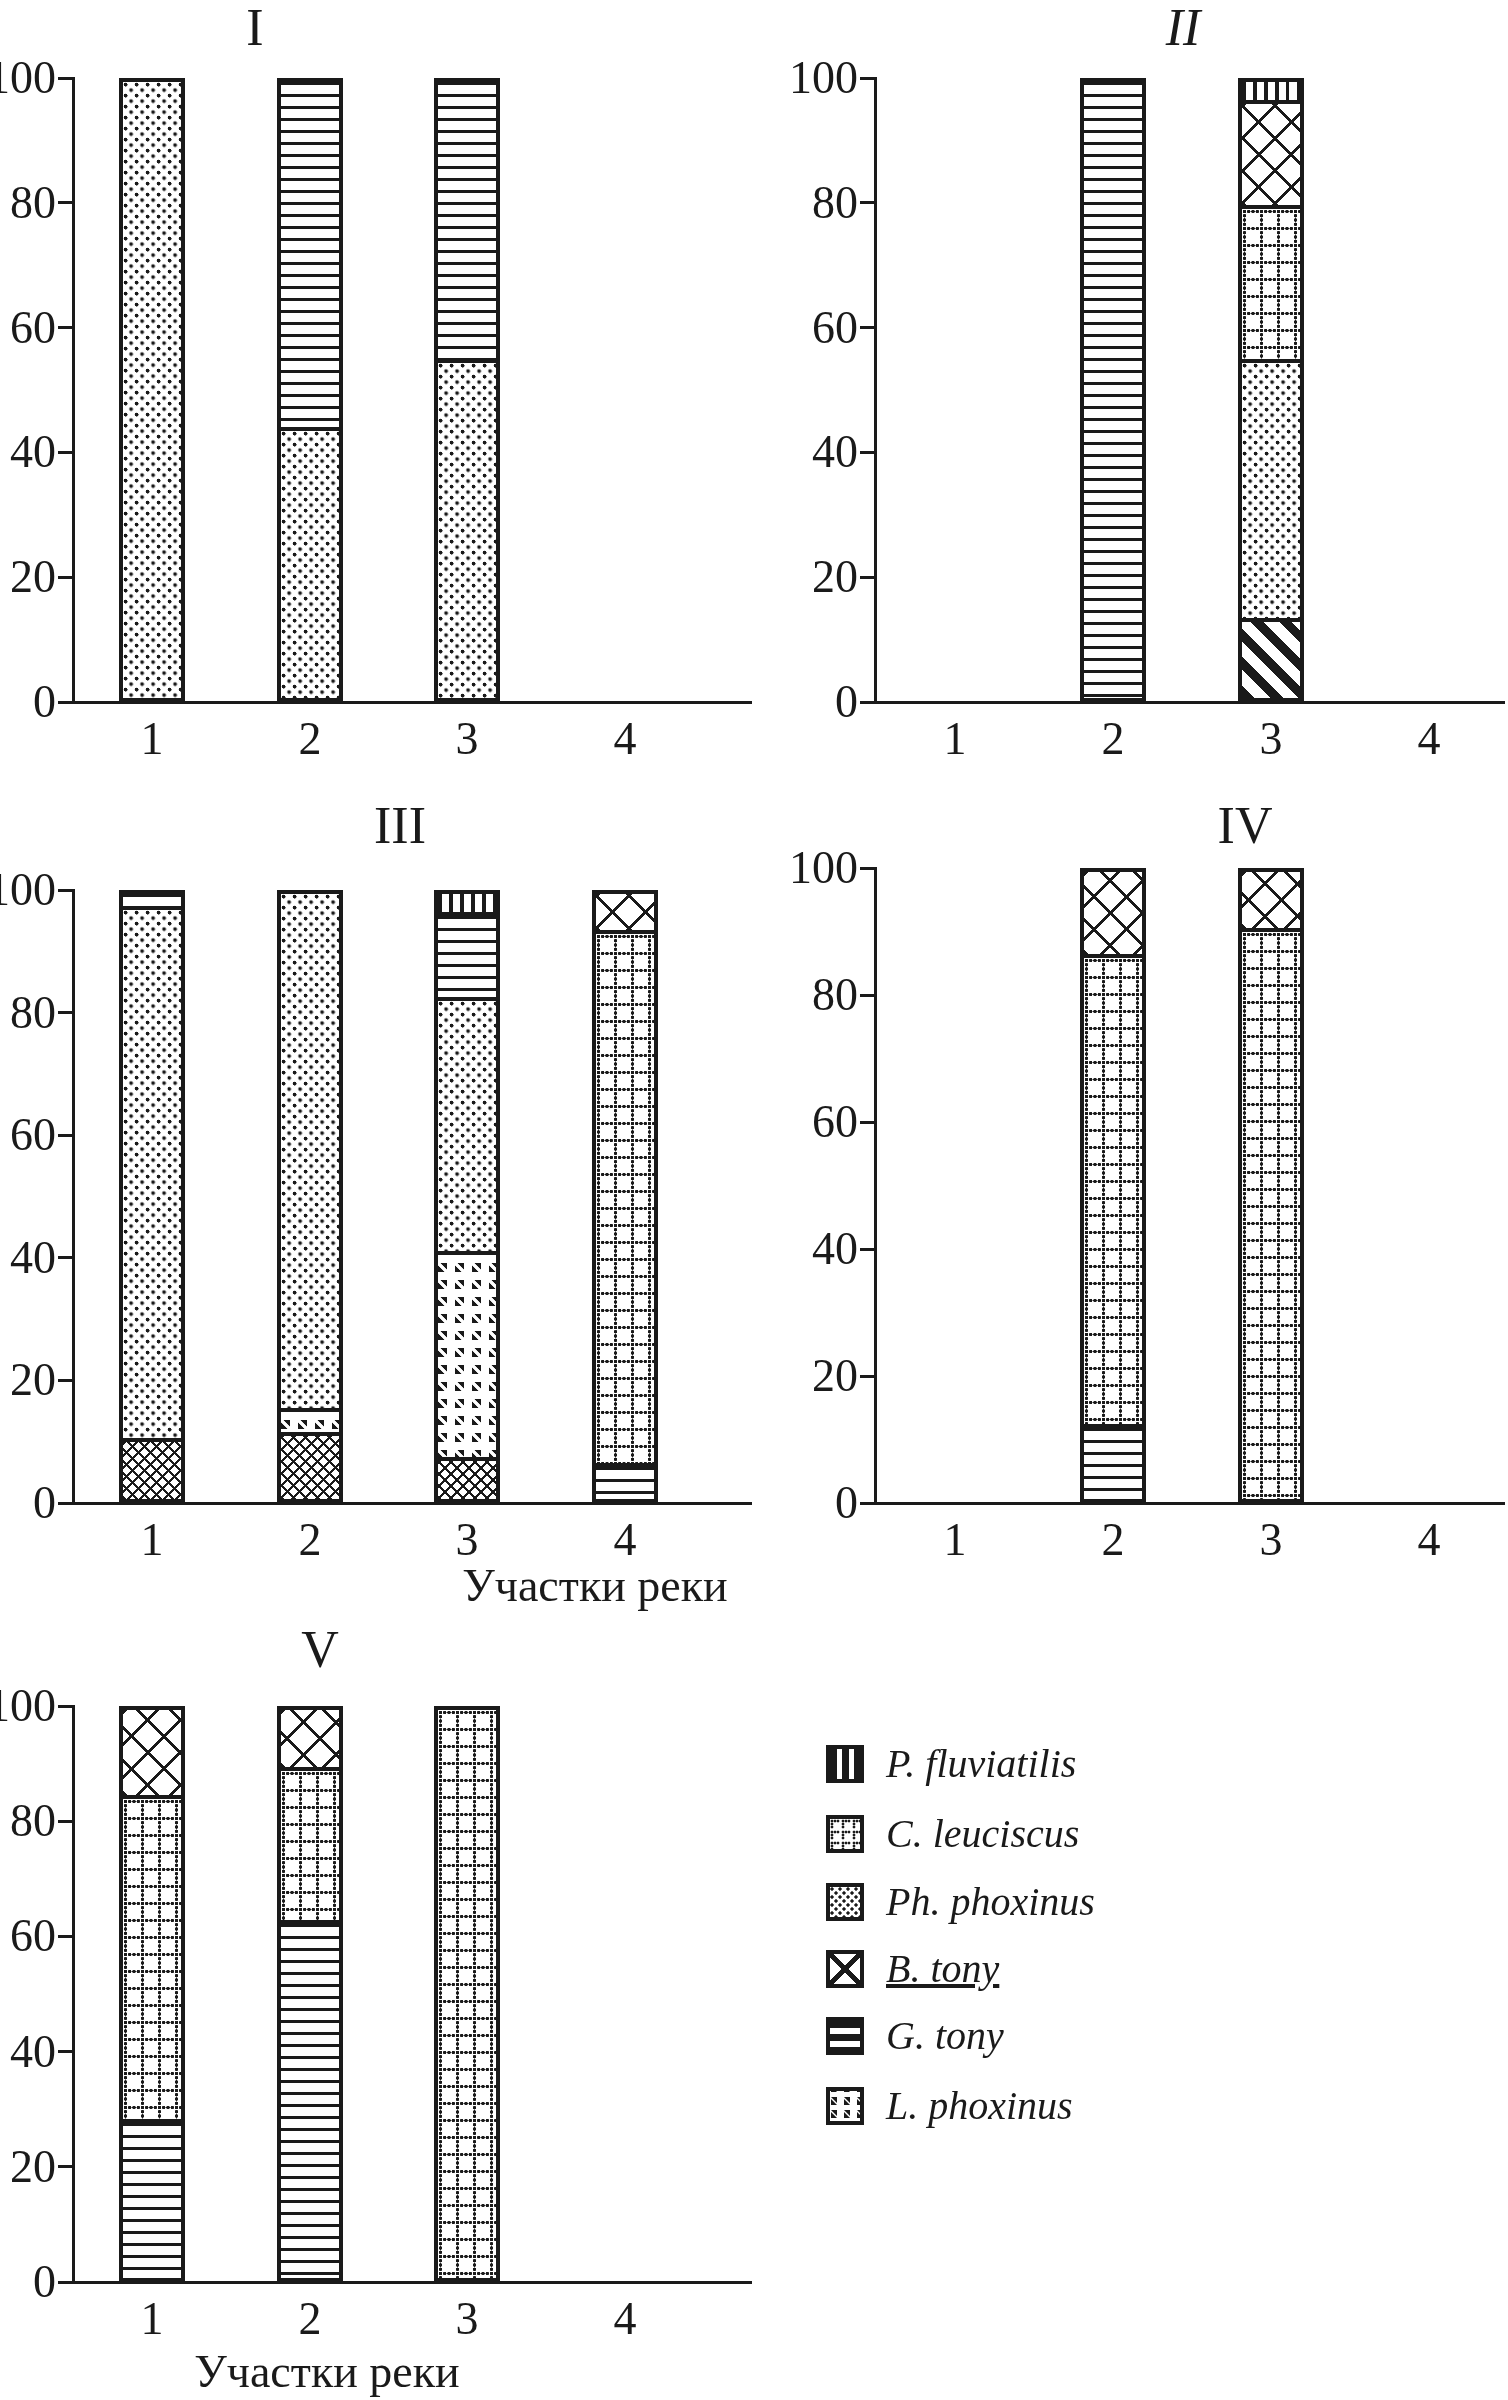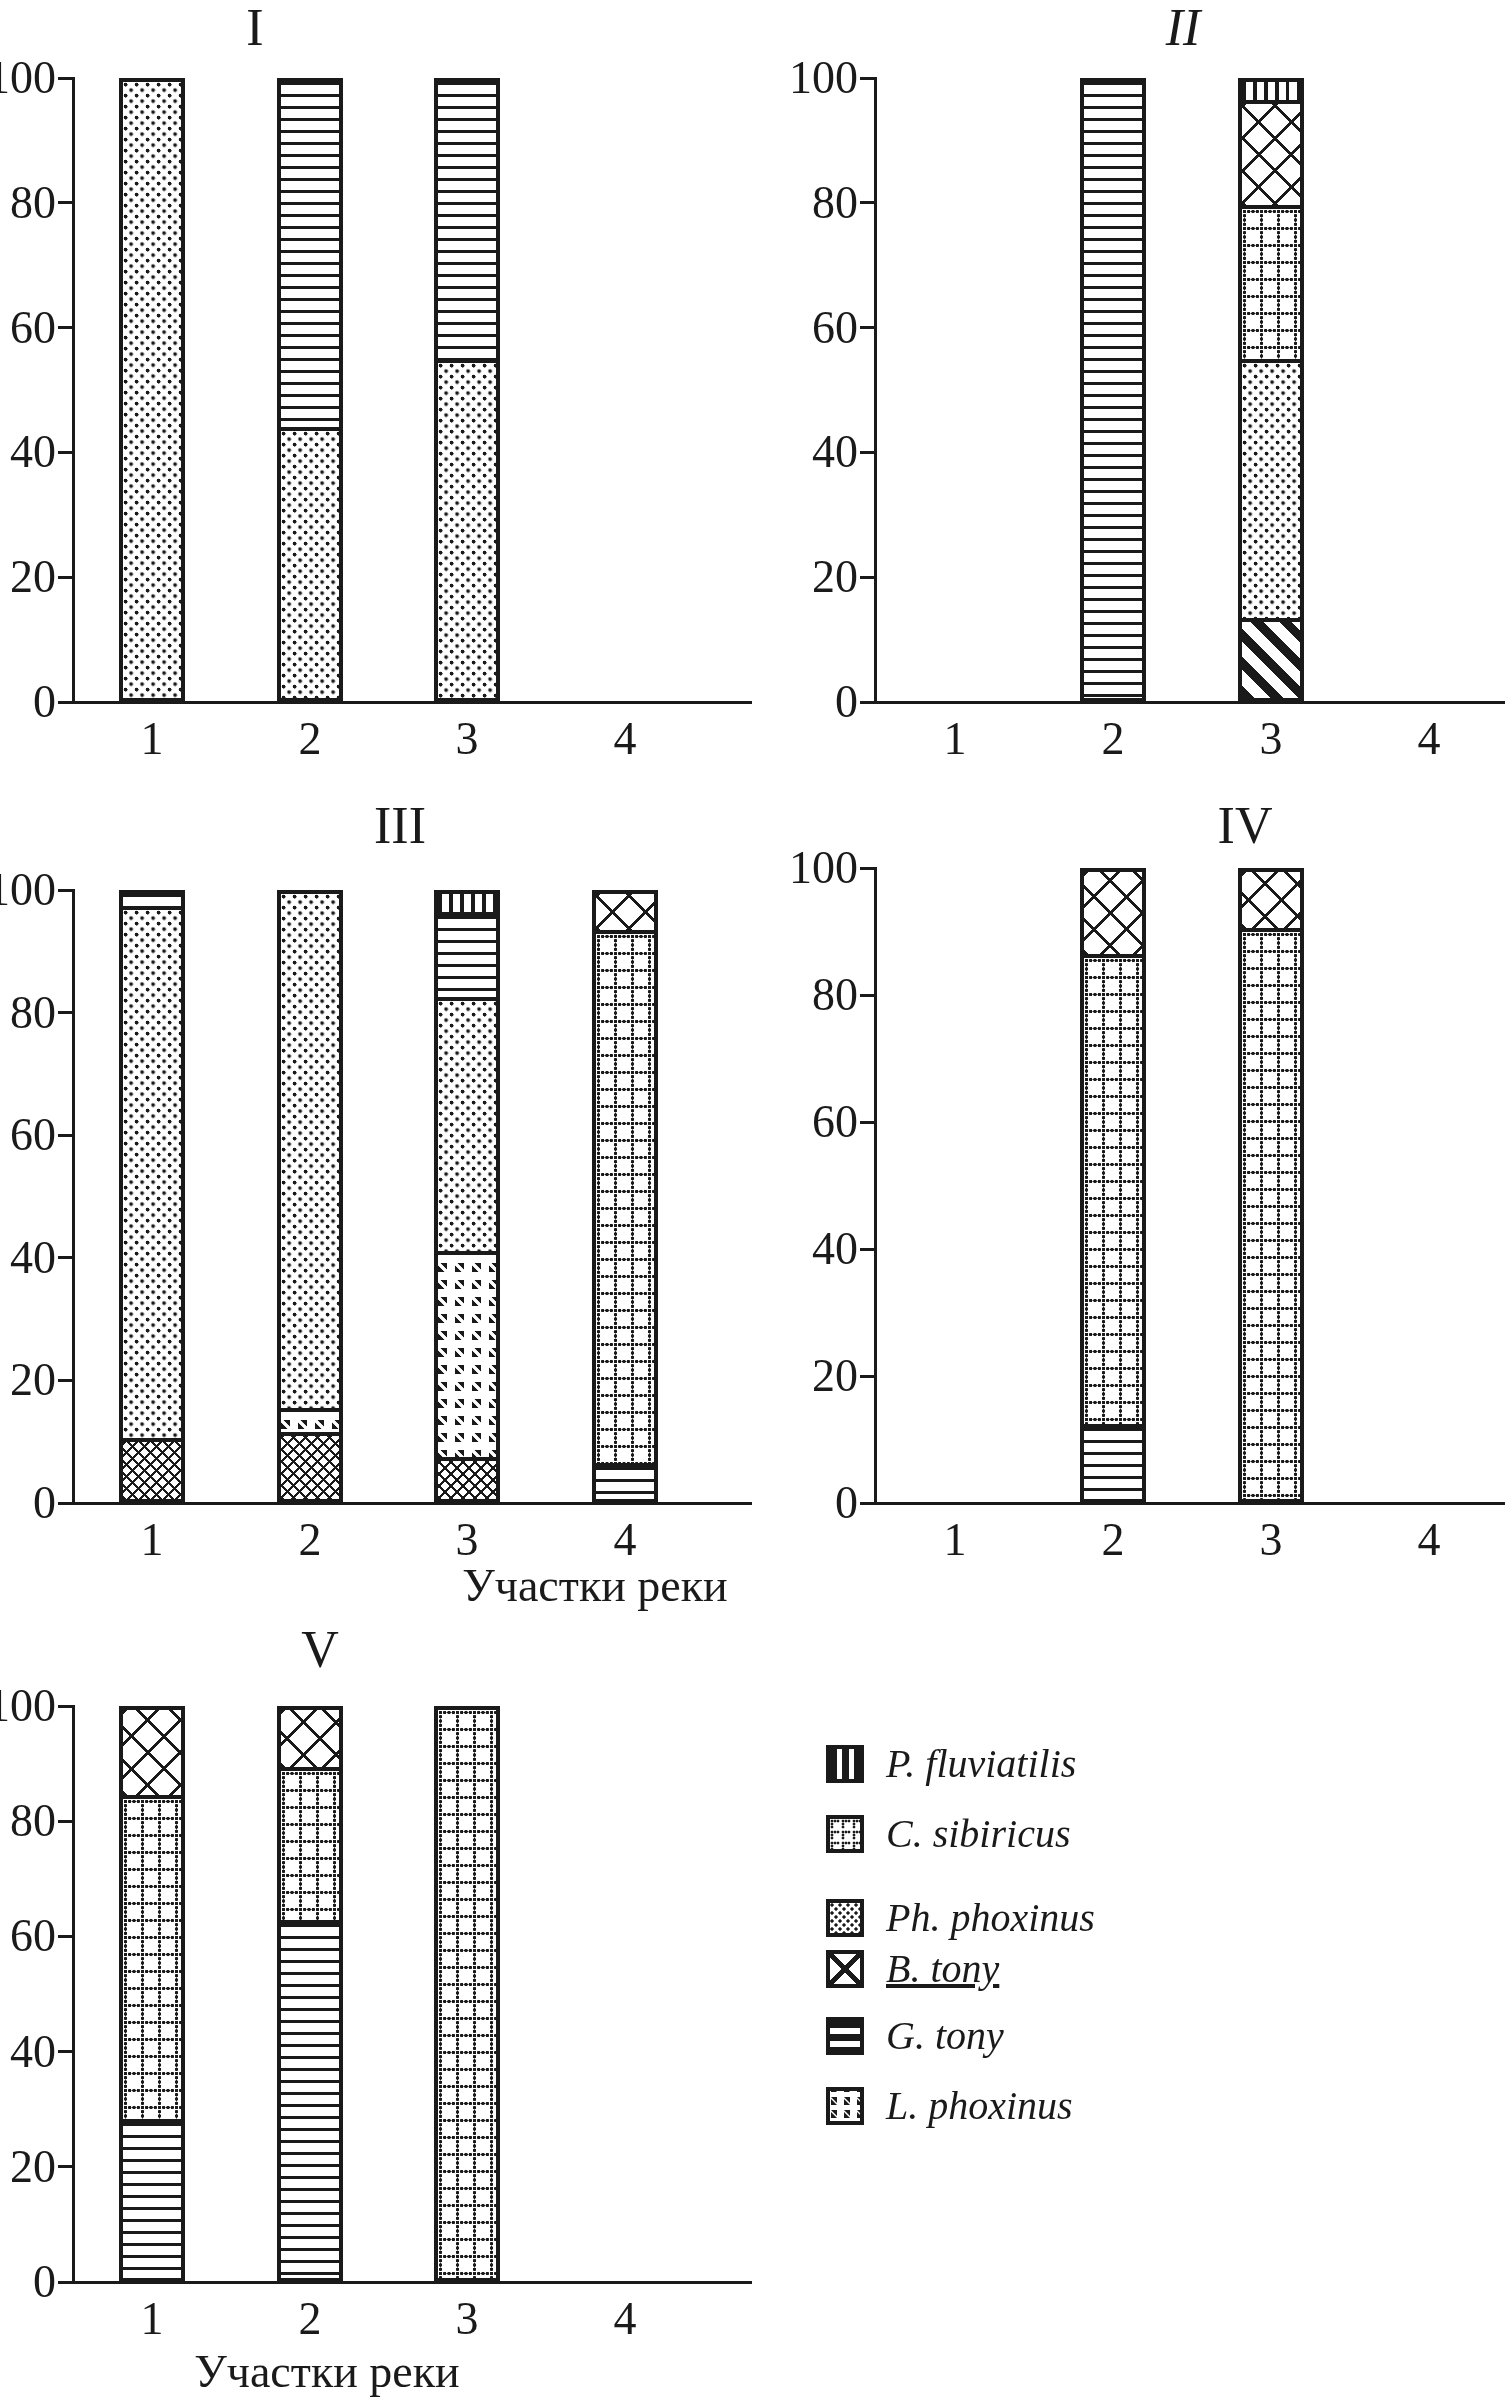--- a/index.html
+++ b/index.html
@@ -240,23 +240,23 @@
   <div class="axis-caption" style="left:595px;top:1562px;">Участки реки</div>
   <div class="axis-caption" style="left:327px;top:2348px;">Участки реки</div>
 
   <div>
     <div class="legend-item" style="top:1742px;">
       <span class="swatch sw-vlines"></span>
       <span class="legend-label">P. fluviatilis</span>
     </div>
     <div class="legend-item" style="top:1812px;">
       <span class="swatch sw-grid"></span>
-      <span class="legend-label">C. sibiricus</span>
-    </div>
-    <div class="legend-item" style="top:1880px;margin-top:16px;">
+      <span class="legend-label">C. leuciscus</span>
+    </div>
+    <div class="legend-item" style="top:1880px;">
       <span class="swatch sw-dots"></span>
       <span class="legend-label">Ph. phoxinus</span>
     </div>
     <div class="legend-item" style="top:1947px;text-decoration:underline;">
       <span class="swatch sw-xhatch"></span>
       <span class="legend-label">B. tony</span>
     </div>
     <div class="legend-item" style="top:2014px;">
       <span class="swatch sw-hlines"></span>
       <span class="legend-label">G. tony</span>

